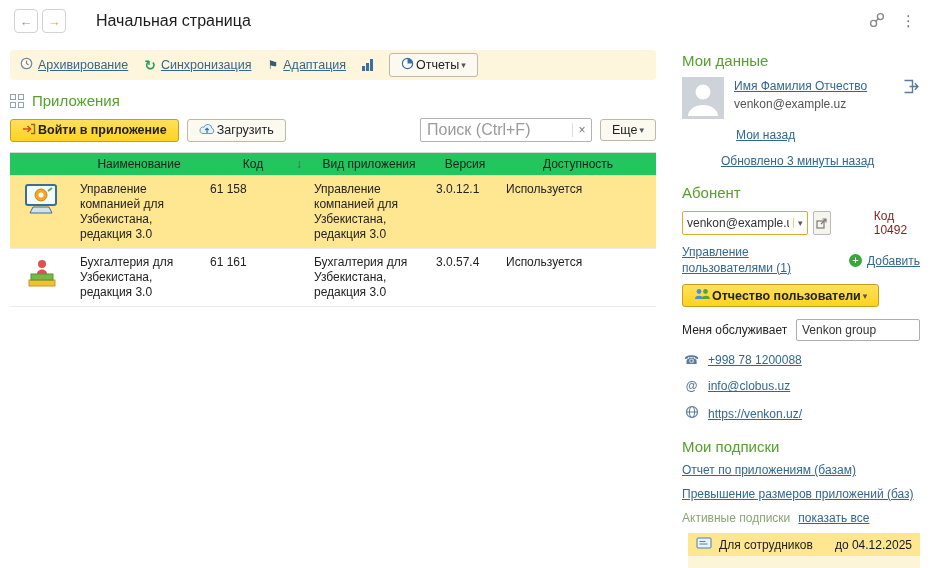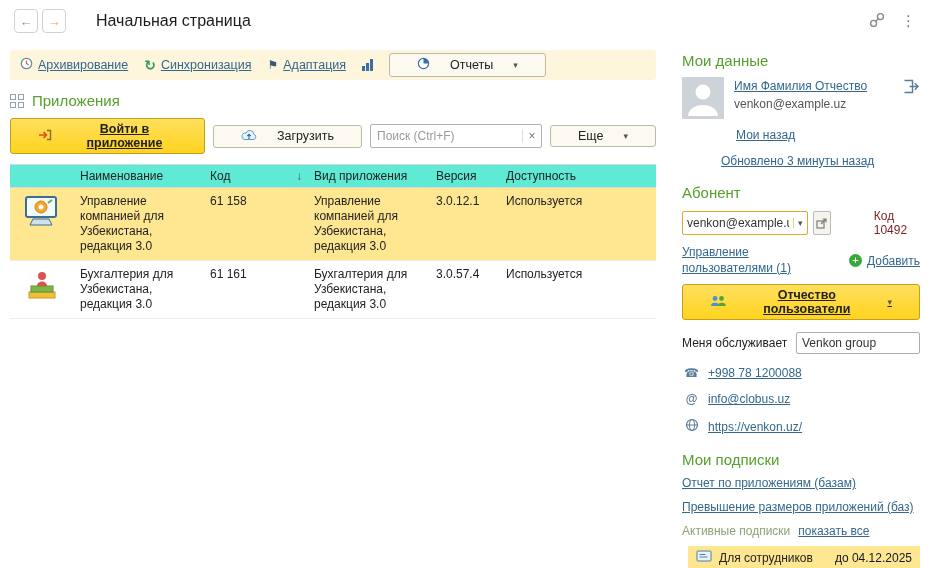--- a/index.html
+++ b/index.html
@@ -19,39 +19,39 @@
   
   .main{position:absolute;left:10px;top:50px;width:646px;}
   .toolbar{background:#fdf6dd;border-radius:3px;height:30px;display:flex;align-items:center;
            padding:0 10px;gap:16px;font-size:12.5px;}
   .tb-item{display:inline-flex;align-items:center;gap:5px;cursor:pointer;}
   .sync-g{color:#2f9a63;font-size:14px;font-weight:bold;}
   .flag-g{color:#3c5a78;font-size:12px;}
   .bars{display:inline-flex;align-items:flex-end;gap:1px;height:12px;cursor:pointer;}
   .bars i{display:block;width:3px;background:#3a6ea5;}
   .btn{border:1px solid #bcb9a4;background:#fcfaf0;border-radius:3px;font-size:12.5px;
-       padding:3px 27px;display:inline-flex;align-items:center;gap:20px;cursor:pointer;
+       padding:3px 11px;display:inline-flex;align-items:center;gap:2px;cursor:pointer;
        font-family:inherit;color:#222;}
   .caret{font-size:9px;color:#555;}
   .section-head{margin-top:12px;display:flex;align-items:center;gap:8px;}
   .grid-ico{display:grid;grid-template-columns:6px 6px;gap:2px;}
   .grid-ico i{width:6px;height:6px;border:1.5px solid #8fa3b4;box-sizing:border-box;display:block;}
   .actions-row{margin-top:9px;display:flex;align-items:center;gap:8px;}
   .btn-yellow{background:linear-gradient(#ffe express 05e,#ffd31f);background:linear-gradient(#ffe05e,#ffd31f);
-              border:1px solid #c3a01b;font-weight:bold;text-decoration:underline;}
+              border:1px solid #c3a01b;font-weight:bold;}
   .search{margin-left:auto;display:flex;align-items:center;border:1px solid #b3b3b3;border-radius:2px;
           height:24px;width:172px;background:#fff;box-sizing:border-box;}
-  .search input{flex:1;border:none;outline:none;font-size:12px;padding:0 6px;min-width:0;
+  .search input{flex:1;border:none;outline:none;font-size:16px;padding:0 6px;min-width:0;
                 font-family:inherit;color:#737373;}
   .search input::placeholder{color:#9a9a9a;}
   .clear-x{width:18px;text-align:center;color:#777;border-left:1px solid #ddd;cursor:pointer;font-size:12px;}
   
   table{border-collapse:collapse;width:100%;font-size:12px;margin-top:10px;table-layout:fixed;}
-  thead th{background:#5eead4;border-top:1px solid #d9d9d9;border-bottom:1px solid #d9d9d9;
-           font-weight:normal;text-align:left;padding:4px 6px;color:#222;}
+  thead th{background:#22c55e;border-top:1px solid #d9d9d9;border-bottom:1px solid #d9d9d9;
+           font-weight:normal;text-align:center;padding:4px 6px;color:#222;}
   tbody td{padding:6px;vertical-align:top;border-bottom:1px solid #ececec;line-height:1.25;}
   tr.selected td{background:#ffe791;}
   td.icon-cell{text-align:center;}
   .sort{float:right;color:#555;}
   
   .sidebar{position:absolute;left:682px;top:52px;width:238px;}
   .user-row{margin-top:8px;position:relative;display:flex;gap:10px;}
   .user-info{display:flex;flex-direction:column;gap:4px;padding-top:2px;}
   .user-email{color:#555;}
   .logout{position:absolute;right:0;top:2px;cursor:pointer;}

